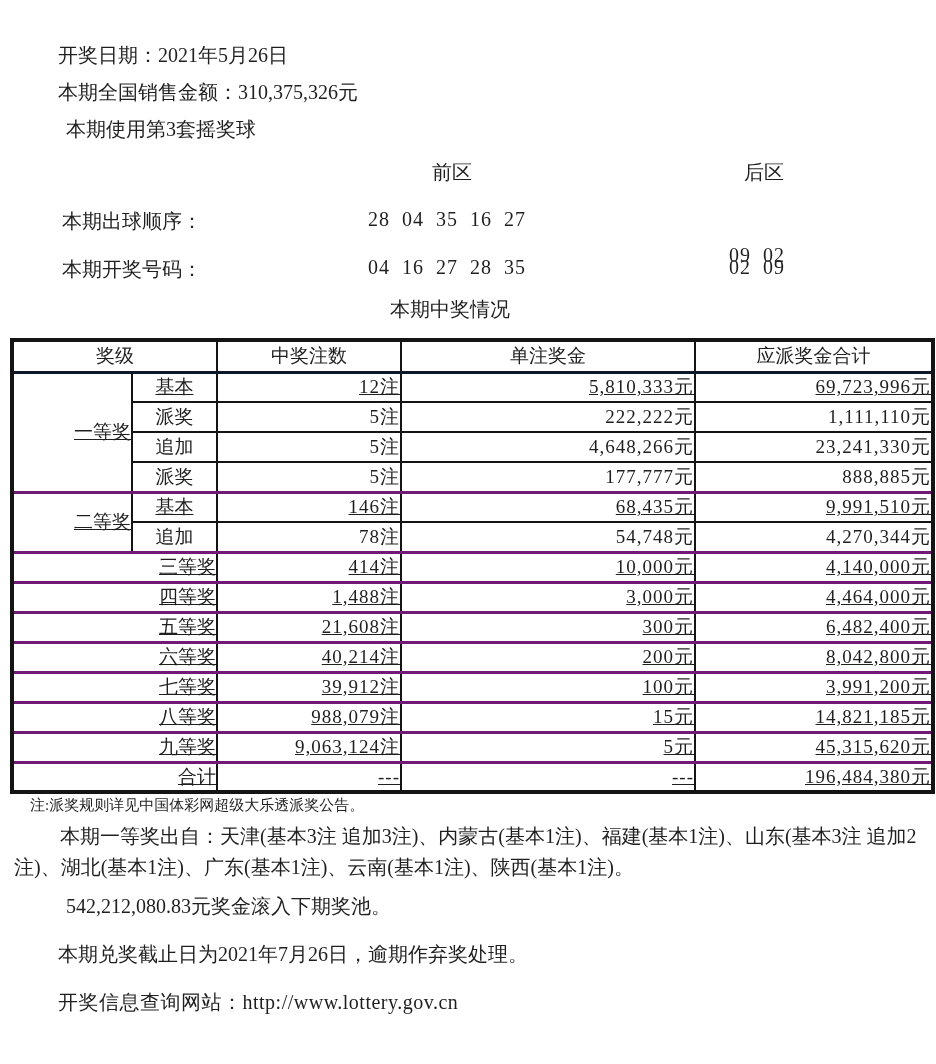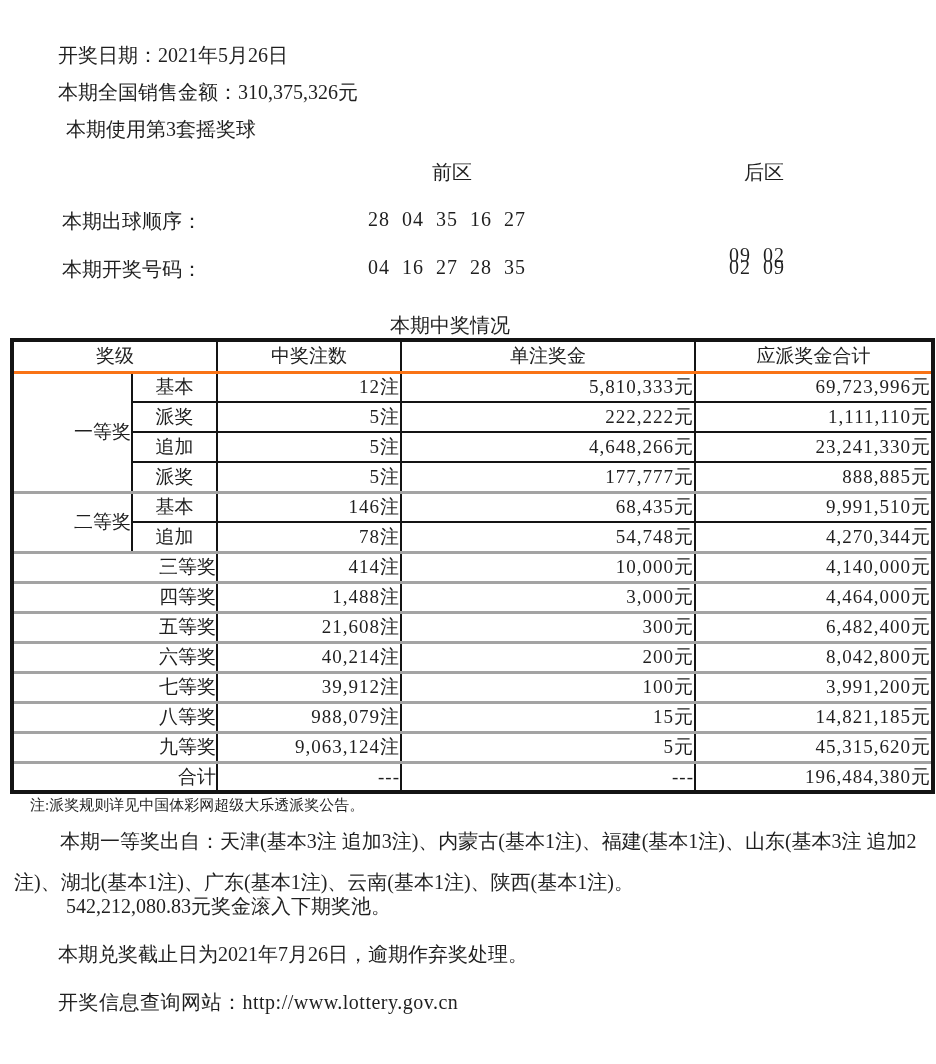--- a/index.html
+++ b/index.html
@@ -25,51 +25,51 @@
   .front-label { left: 432px; top: 159px; }
   .back-label  { left: 744px; top: 159px; }
   .order-label { left: 62px;  top: 208px; }
   .order-front { left: 368px; top: 208px; }
   .order-back  { left: 729px; top: 208px; margin-top: 36px; }
   .win-label   { left: 62px;  top: 256px; }
   .win-front   { left: 368px; top: 256px; }
   .win-back    { left: 729px; top: 256px; }
 
   
-  .tbl-title { left: 0; top: 312px; width: 868px; text-align: center; font-size: 20px; padding-left: 32px; }
+  .tbl-title { left: 0; top: 296px; width: 868px; text-align: center; font-size: 20px; padding-left: 32px; }
   table.prize {
     position: absolute;
     left: 10px; top: 338px;
     width: 921px;
     table-layout: fixed;
     border-collapse: collapse;
     border: 4px solid #141414;
     font-size: 19px;
   }
   table.prize th, table.prize td {
     border: 2px solid #141414;
     height: 30px;
     overflow: hidden;
     white-space: nowrap;
     font-weight: normal;
   }
-  table.prize thead th { height: 32px; text-align: center; border-bottom: 3px solid #f97316; }
-  tr.group-start > td { border-top: 3px solid #a3a3a3; }
+  table.prize thead th { height: 32px; text-align: center; border-bottom: 3px solid #0f172a; }
+  tr.group-start > td { border-top: 3px solid #701a75; text-decoration: underline; }
   td.lvl { text-align: right; }
   td.sub { text-align: center; }
   td.num { text-align: right; letter-spacing: 1px; }
 
   
   .note      { left: 30px; top: 796px; font-size: 15px; }
   .winners   {
     position: absolute;
     left: 14px; top: 821px;
     width: 910px;
     font-size: 20px;
-    line-height: 41px;
+    line-height: 31px;
     text-indent: 46px;
     white-space: normal;
   }
   .rollover  { left: 58px; top: 893px; margin-left: 8px; }
   .deadline  { left: 58px; top: 941px; }
   .website   { left: 58px; top: 989px; letter-spacing: 0.5px; }
 </style>
 </head>
 <body>
 

